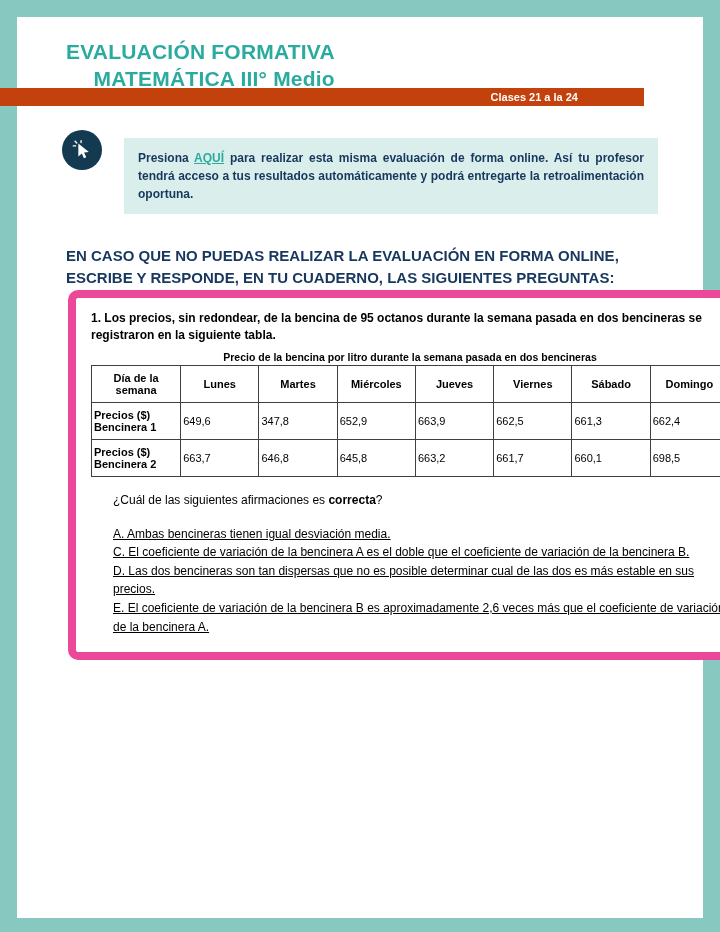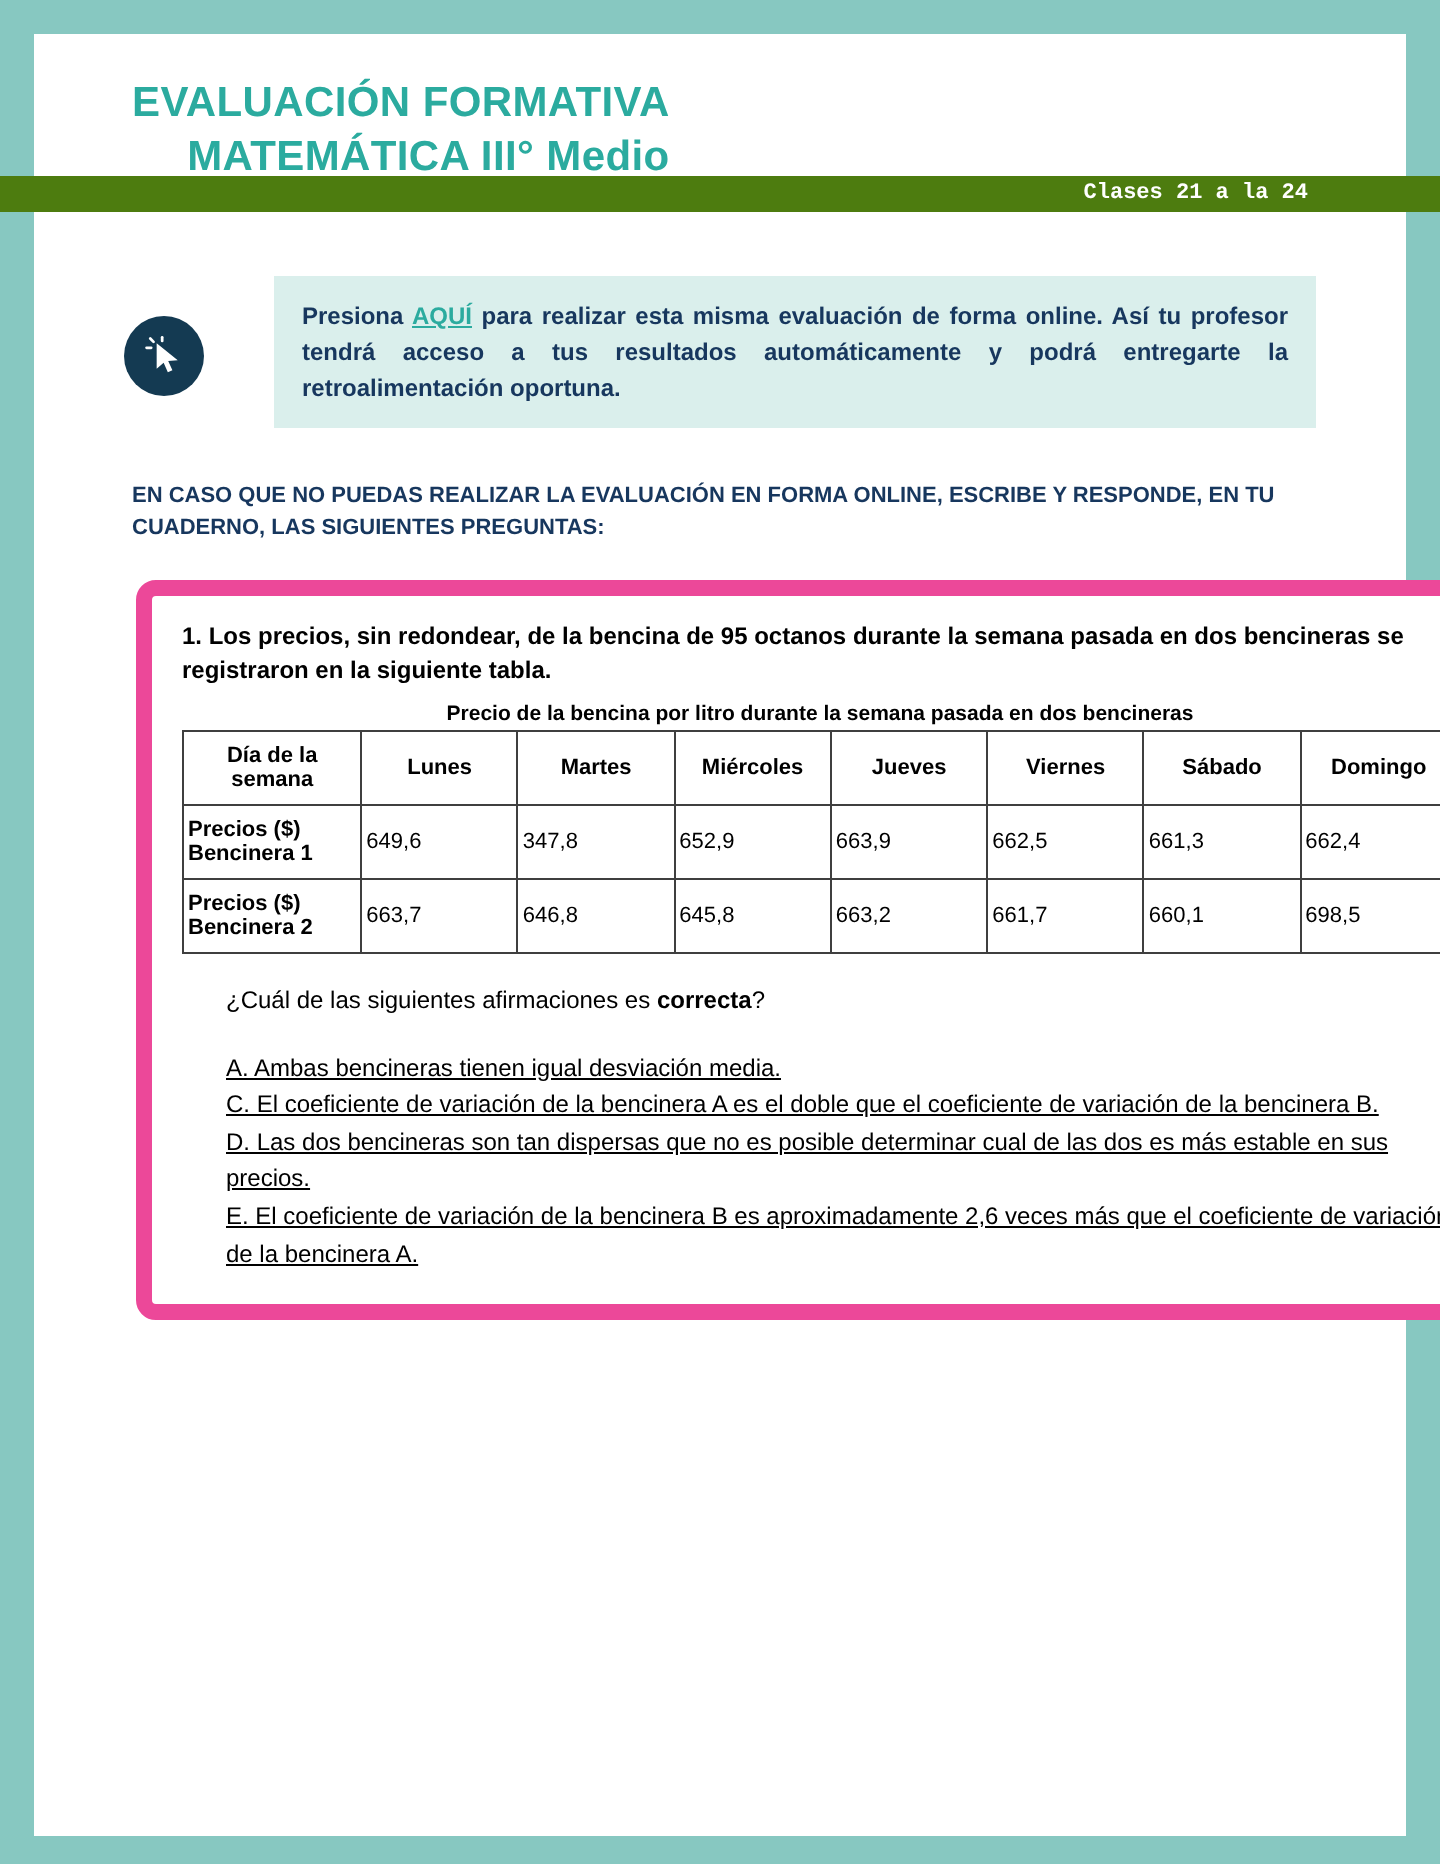--- a/index.html
+++ b/index.html
@@ -10,36 +10,36 @@
   
   .frame{position:absolute;background:#87c8c1;}
   .frame-top{left:0;top:0;width:720px;height:17px;}
   .frame-bottom{left:0;bottom:0;width:720px;height:14px;}
   .frame-left{left:0;top:0;width:17px;height:932px;}
   .frame-right{right:0;top:0;width:17px;height:932px;}
 
   
   .header{position:absolute;left:66px;top:38px;color:#2bab9f;font-weight:bold;
     font-size:21px;line-height:1.3;letter-spacing:.2px;text-align:right;}
-  .band{position:absolute;left:0;top:88px;width:720px;height:18px;background:#4d7c0f;font-family:Liberation Mono, monospace;}
+  .band{position:absolute;left:0;top:88px;width:644px;height:18px;background:#c2410c;}
   .band-label{position:absolute;right:66px;top:50%;transform:translateY(-50%);
     color:#ffffff;font-size:11px;font-weight:bold;white-space:nowrap;}
 
   
   .callout{position:absolute;left:62px;top:126px;width:596px;display:flex;
-    align-items:center;gap:35px;}
+    align-items:flex-start;gap:22px;}
   .icon-circle{width:40px;height:40px;border-radius:50%;background:#143a52;
     flex:0 0 40px;display:flex;align-items:center;justify-content:center;margin-top:4px;}
   .callout-box{background:#daefec;padding:11px 14px;color:#17375e;font-weight:bold;
     font-size:12px;line-height:1.5;text-align:justify;flex:1;}
   .link{color:#2bab9f;text-decoration:underline;cursor:pointer;}
 
   
   .instruction{position:absolute;left:66px;top:230px;width:588px;color:#17375e;
-    font-weight:bold;font-size:11px;line-height:1.45;}
+    font-weight:bold;font-size:15px;line-height:1.45;}
 
   
   .qbox{position:absolute;left:68px;top:290px;width:684px;box-sizing:border-box;
     border:8px solid #ec4899;border-radius:10px;padding:12px 15px 16px;background:#fff;}
   .qtext{font-weight:bold;font-size:12px;line-height:1.4;color:#000;margin:0;}
   .tbl-title{font-weight:bold;font-size:10.5px;text-align:center;color:#000;
     margin:7px 0 2px 0;}
   table{border-collapse:collapse;width:100%;table-layout:fixed;}
   col.c0{width:14%;}
   th,td{border:1px solid #3f3f3f;font-size:11px;

